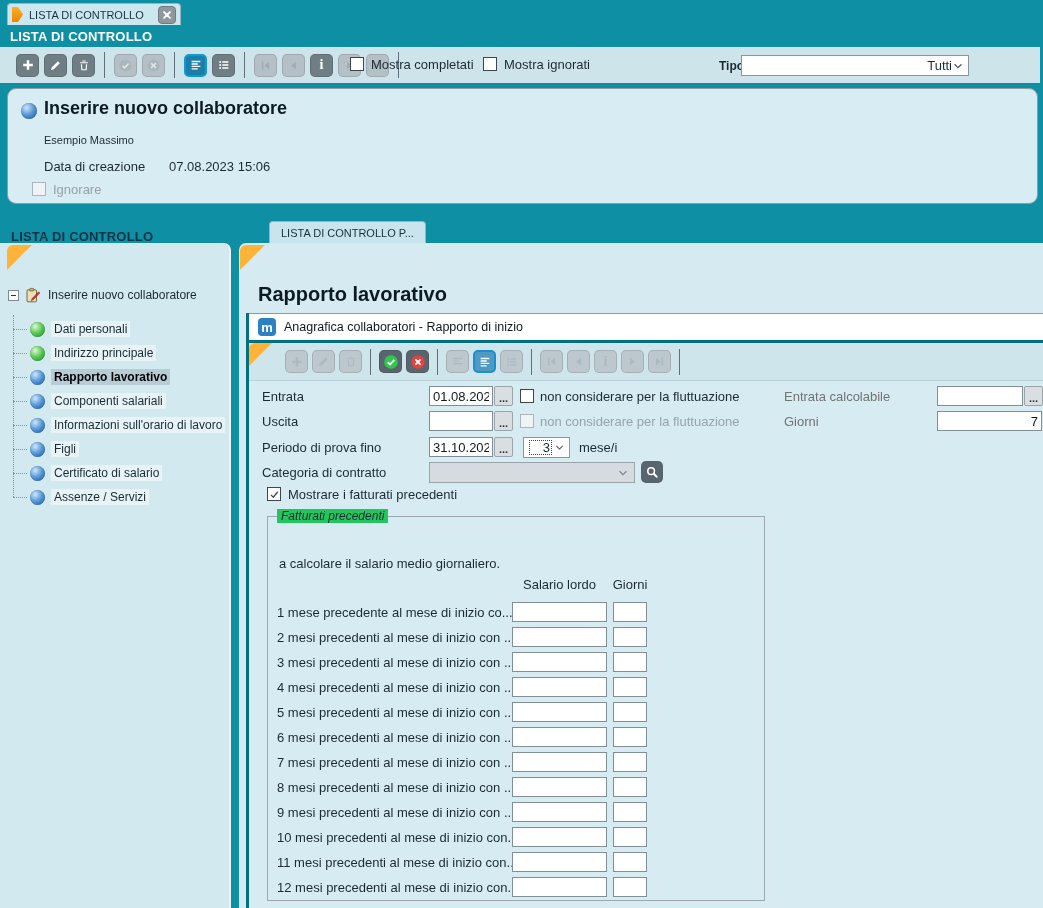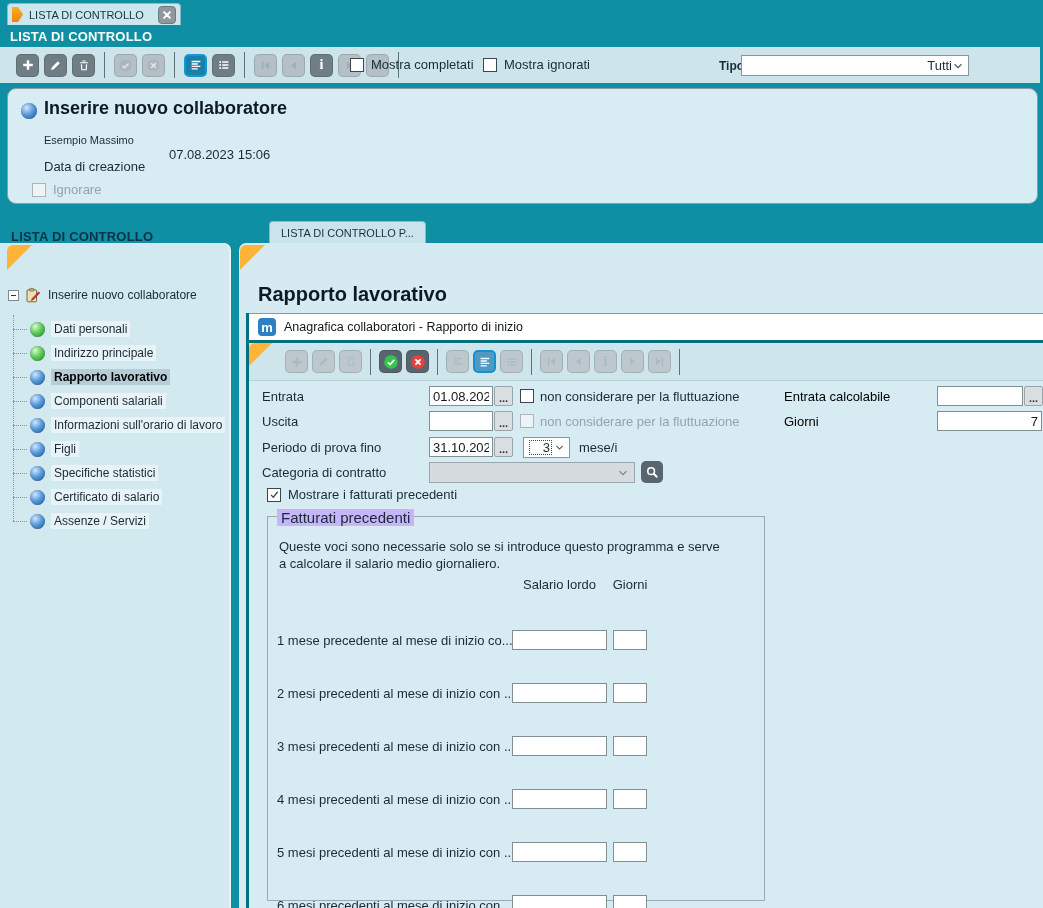--- a/index.html
+++ b/index.html
@@ -34,41 +34,41 @@
     background:#6F7D85; color:#fff; display:flex; align-items:center; justify-content:center; flex:none; }
   .tb svg { display:block; }
   .tb.disabled { background:#B5C0C6; color:#9FAEB5; }
   .tb.dark { background:#59656E; }
   .tb.selected { background:#1B7FA8; border:2px solid #0D9BD8; }
   .tb.selected-lt { background:#4E9AC2; border:2px solid #1A8FD0; }
   .sep { width:1px; height:26px; background:#5f7078; margin:0 4px; flex:none; }
   .chk { width:14px; height:14px; background:#fff; border:1px solid #3c464c; display:inline-flex;
     align-items:center; justify-content:center; flex:none; }
   .chk.disabled { border-color:#aab6bc; background:#eef3f5; }
-  .chk-row { display:flex; align-items:center; gap:7px; font-size:13px; white-space:nowrap; }
+  .chk-row { display:flex; gap:7px; font-size:13px; white-space:nowrap; }
   .tb-chk1 { position:absolute; left:350px; top:10px; }
   .tb-chk2 { position:absolute; left:483px; top:10px; }
   .tipo-lbl { position:absolute; left:719px; top:12px; font-size:12px; font-weight:bold; }
   .combo { background:#fff; border:1px solid #8A969C; height:21px; display:flex; align-items:center;
     font-size:13px; padding-left:5px; }
   .combo .cv { flex:1;text-align:right; }
   .combo svg { margin-right:4px; flex:none; }
   .tipo-combo { position:absolute; left:741px; top:8px; width:228px; }
   
   .card { position:absolute; left:7px; top:88px; width:1031px; height:116px;
     background:#D8ECF3; border:1px solid #8E9BA3; border-radius:9px; }
   .sphere { border-radius:50%; flex:none;
     background:radial-gradient(circle at 35% 30%, #cfe6ff, #5b9bd8 45%, #2f6fb5 78%, #1d4f8a);
     box-shadow: inset 0 0 1px rgba(0,0,0,.4); }
   .sphere.green { background:radial-gradient(circle at 35% 30%, #ddf7d4, #5ecb5a 45%, #2fa33a 78%, #1d7a28); }
   .card-sphere { position:absolute; left:13px; top:14px; width:16px; height:16px; }
   .card-title { position:absolute; left:36px; top:9px; font-size:18px; font-weight:bold; color:#0d1a24; }
   .card-sub { position:absolute; left:36px; top:45px; font-size:11px; }
   .card-lab { position:absolute; left:36px; top:70px; font-size:13px; }
-  .card-val { position:absolute; left:161px; top:58px; font-size:13px; }
+  .card-val { position:absolute; left:161px; top:70px; font-size:13px; }
   .card-ign { position:absolute; left:24px; top:93px; color:#96A2A9; }
   
   .orange-corner { position:absolute; width:26px; height:26px;
     background:linear-gradient(135deg,#FFB339 48%,#EF8A00 72%,#C96A00 100%);
     clip-path:polygon(0 0,96% 0,0 96%); border-top-left-radius:6px; }
   .tree-panel { position:absolute; left:0; top:243px; width:229px; height:665px;
     background:#D3E9F0; border-radius:0 7px 0 0; box-shadow:2px 0 0 #EAF4F7; }
   .detail-panel { position:absolute; left:239px; top:243px; width:804px; height:665px;
     background:#D5EAF1; border-radius:7px 0 0 0; }
   .detail-tab { position:absolute; left:269px; top:221px; height:23px; display:flex; align-items:center;
@@ -95,42 +95,42 @@
   .logo { width:18px; height:18px; border-radius:4px; background:#2E80C4; color:#fff; font-weight:bold;
     font-size:13px; display:flex; align-items:center; justify-content:center; flex:none; }
   .win-title { font-size:12.5px; color:#10181d; }
   .win-toolbar { height:38px; background:#CFE5EC; border-bottom:1px solid #b9d2da; position:relative;
     display:flex; align-items:center; padding-left:36px; gap:4px; }
   .win-toolbar .orange-corner { left:0; top:0; width:24px; height:24px; }
   .win-toolbar .tb.disabled { background:#BCC8CD; color:#ABBAC1; }
   .formarea { flex:1; background:#D6EBF2; position:relative; font-size:13px; }
   
   .f-lbl { position:absolute; white-space:nowrap; }
-  .f-lbl.dim { color:#000000; }
+  .f-lbl.dim { color:#737373; }
   .f-lbl.off { color:#98A4AB; }
   input.txt { position:absolute; height:20px; border:1px solid #808F96; background:#fff;
     font-family:"Liberation Sans",sans-serif; font-size:13px; padding:0 3px; color:#10181d; }
   input.txt.num { text-align:right; }
   .dots-btn { position:absolute; height:20px; width:19px; background:#D9DEE1; border:1px solid #9AA5AB;
     border-radius:2px; font-size:11px; font-weight:bold; color:#333; display:flex; align-items:flex-end;
     justify-content:center; line-height:14px; }
   .mini-combo { position:absolute; width:47px; }
   .mini-combo .cv { outline:1px dotted #444; outline-offset:-1px; padding:0 2px; margin-right:2px; }
   .dis-combo { position:absolute; background:#D6DBDF; border:1px solid #9AA4AB; height:21px;
     display:flex; align-items:center; }
   .dis-combo svg { margin-left:auto; margin-right:5px; }
   .search-btn { position:absolute; width:22px; height:22px; background:#59656E; border-radius:5px;
     display:flex; align-items:center; justify-content:center; }
   .fieldset { position:absolute; left:18px; top:135px; width:498px; height:385px;
     border:1px solid #9FA8AE; }
-  .legend { position:absolute; left:9px; top:-8px; background:#c4b5fd; padding:0 4px; font-size:15px; }
+  .legend { position:absolute; left:9px; top:-8px; background:#22c55e; padding:0 4px; font-size:12px;font-style:italic; }
   .fs-desc { position:absolute; left:11px; white-space:nowrap; }
   .fs-col { position:absolute; top:60px; text-align:center; }
   .fatt-rows { position:absolute; left:0; top:83px; right:0; }
-  .fatt-row { position:relative; height:25px;margin-top:28px; }
+  .fatt-row { position:relative; height:25px; }
   .fatt-label { position:absolute; left:9px; top:5px; white-space:nowrap; }
   .fatt-row input.w { left:244px; top:2px; width:95px; }
   .fatt-row input.n { left:345px; top:2px; width:34px; }
 </style>
 </head>
 <body>
 
 <div class="doc-tab">
   <span class="tab-marker"></span>
   <span class="lbl">LISTA DI CONTROLLO</span>
@@ -281,24 +281,20 @@
   <div class="tree-item">
     <span class="sphere"></span>
     <span class="tree-label">Informazioni sull'orario di lavoro</span>
   </div>
 
   <div class="tree-item">
     <span class="sphere"></span>
     <span class="tree-label">Figli</span>
   </div>
 
-  <div class="tree-item">
-    <span class="sphere"></span>
-    <span class="tree-label">Specifiche statistici</span>
-  </div>
 
   <div class="tree-item">
     <span class="sphere"></span>
     <span class="tree-label">Certificato di salario</span>
   </div>
 
   <div class="tree-item">
     <span class="sphere"></span>
     <span class="tree-label">Assenze / Servizi</span>
   </div>
@@ -447,21 +443,20 @@
         <span class="chk">
             <svg width="11" height="11" viewBox="0 0 14 14">
               <path d="M2.5 7.5l3 3 5.6-7" stroke="#3c464c" stroke-width="1.6" fill="none"></path>
             </svg>
           </span>
         <span>Mostrare i fatturati precedenti</span>
       </label>
 
       <div class="fieldset">
         <span class="legend">Fatturati precedenti</span>
-        <span class="fs-desc" style="top:22px;">Queste voci sono necessarie solo se si introduce questo programma e serve</span>
         <span class="fs-desc" style="top:39px;">a calcolare il salario medio giornaliero.</span>
         <span class="fs-col" style="left:244px;width:95px;">Salario lordo</span>
         <span class="fs-col" style="left:337px;width:50px;">Giorni</span>
         <div class="fatt-rows">
   <div class="fatt-row">
     <span class="fatt-label">1 mese precedente al mese di inizio co...</span>
     <input class="txt w" style="">
     <input class="txt n" style="">
   </div>
 

